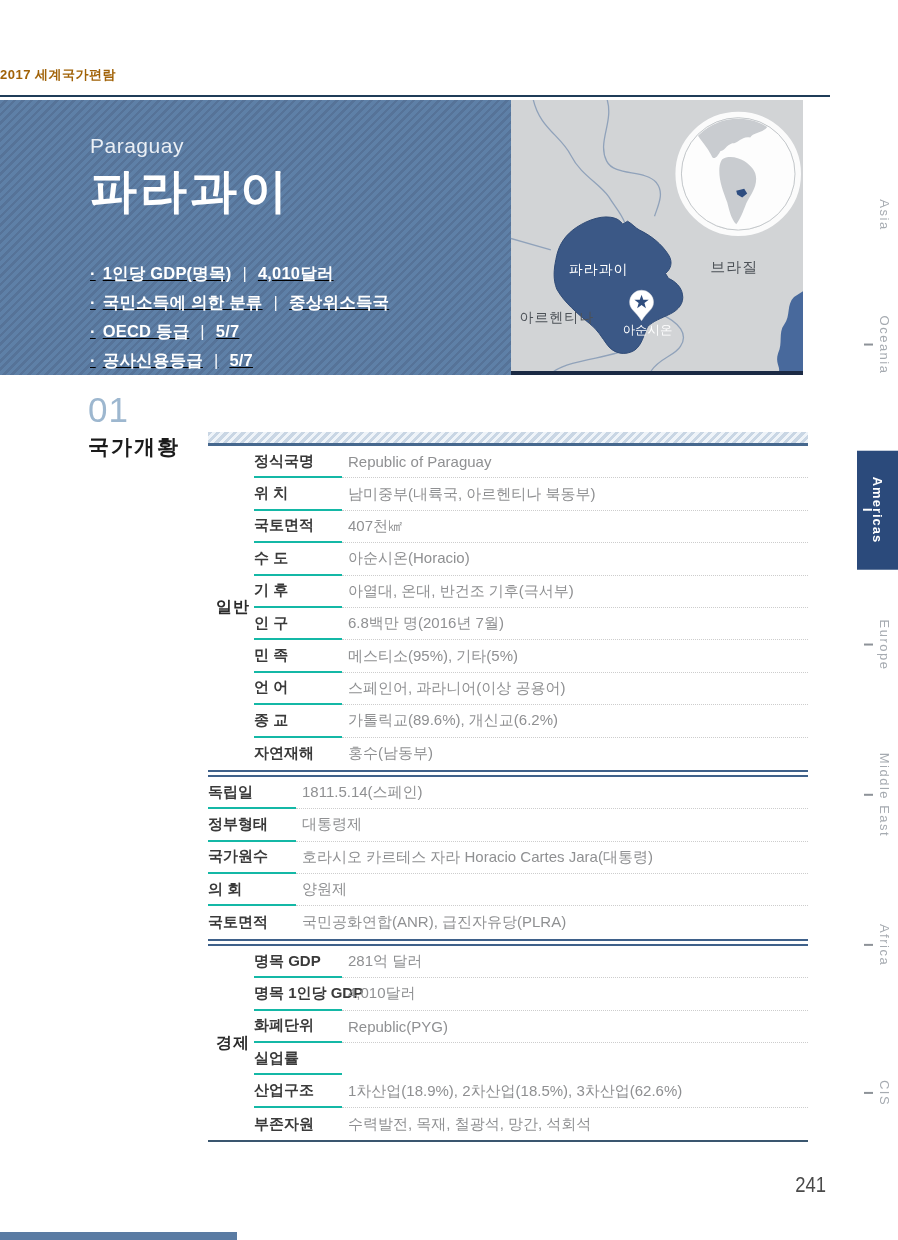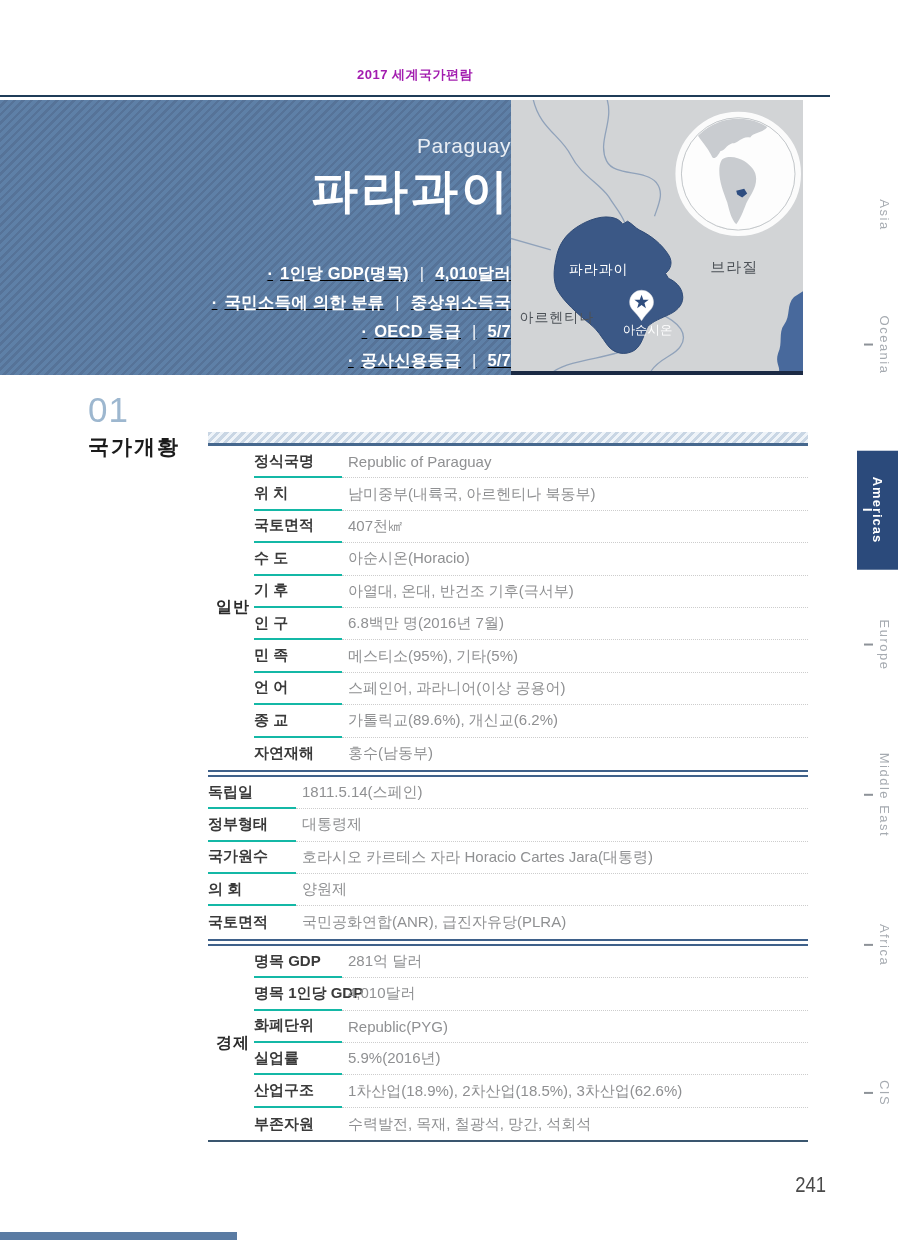--- a/index.html
+++ b/index.html
@@ -1,26 +1,26 @@
 <!DOCTYPE html>
 <html><head>
 <meta charset="utf-8">
 <style>
   html,body{margin:0;padding:0;background:#ffffff;}
   .page{position:relative;width:898px;height:1240px;background:#ffffff;overflow:hidden;
         font-family:"Liberation Sans","DejaVu Sans",sans-serif;}
 
   
-  .edition{position:absolute;top:66px;left:0;width:830px;text-align:center;
-           font-size:13px;font-weight:bold;color:#a21caf;letter-spacing:.5px;}
+  .edition{position:absolute;top:66px;left:0;width:830px;text-align:left;
+           font-size:13px;font-weight:bold;color:#a16207;letter-spacing:.5px;}
   .top-rule{position:absolute;left:0;top:95px;width:830px;height:0;border-top:2px solid #1f3c58;}
 
   
   .hero{position:absolute;left:0;top:100px;width:511px;height:275px;box-sizing:border-box;
-        background:repeating-linear-gradient(135deg,#5e80a7 0px,#5e80a7 3.5px,#567398 3.5px,#567398 6px);text-align:right;}
+        background:repeating-linear-gradient(135deg,#5e80a7 0px,#5e80a7 3.5px,#567398 3.5px,#567398 6px);}
   .hero-inner{padding:34px 0 0 90px;}
   .country-en{font-size:21px;font-weight:400;color:#eaeff5;letter-spacing:.5px;}
   .country-ko{font-size:47px;font-weight:bold;color:#ffffff;letter-spacing:3px;margin-top:2px;}
   .facts{list-style:none;margin:36px 0 0 0;padding:0;text-decoration:underline;}
   .facts li{color:#ffffff;font-size:16.5px;font-weight:bold;line-height:29px;letter-spacing:.2px;}
   .facts .b{margin-right:7px;font-weight:bold;}
   .facts .sep{margin:0 11px;font-weight:400;opacity:.95;}
 
   
   .map{position:absolute;left:511px;top:100px;width:292px;height:275px;box-sizing:border-box;
@@ -253,21 +253,20 @@
         <div class="trow">
             <div class="tlabel">명목 1인당 GDP</div>
             <div class="tvalue">4,010달러</div>
           </div>
         <div class="trow">
             <div class="tlabel">화폐단위</div>
             <div class="tvalue">Republic(PYG)</div>
           </div>
         <div class="trow">
             <div class="tlabel">실업률</div>
-            <div class="tvalue">5.9%(2016년)</div>
           </div>
         <div class="trow">
             <div class="tlabel">산업구조</div>
             <div class="tvalue">1차산업(18.9%), 2차산업(18.5%), 3차산업(62.6%)</div>
           </div>
         <div class="trow">
             <div class="tlabel">부존자원</div>
             <div class="tvalue">수력발전, 목재, 철광석, 망간, 석회석</div>
           </div>
       </div>

